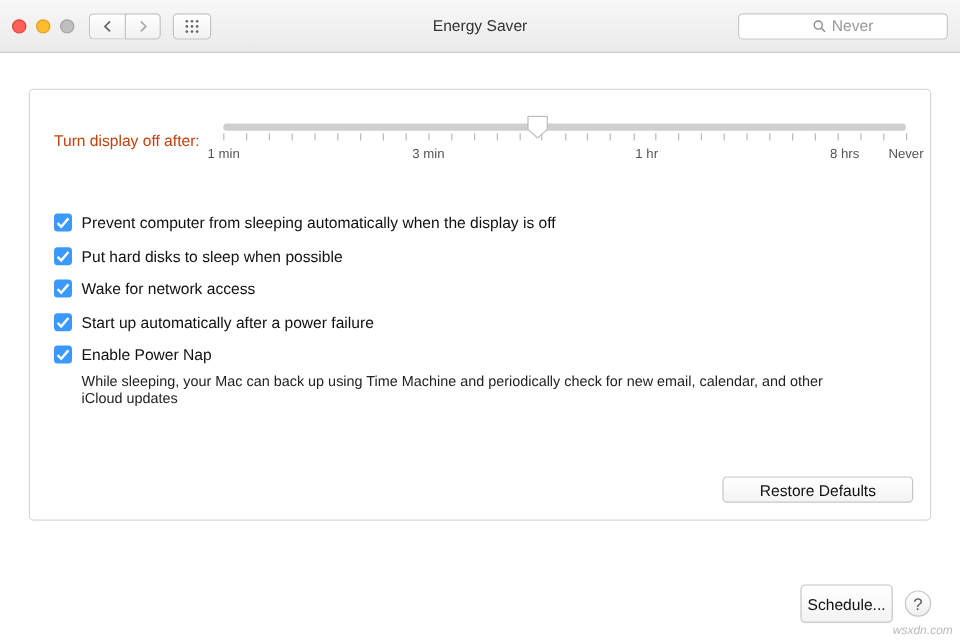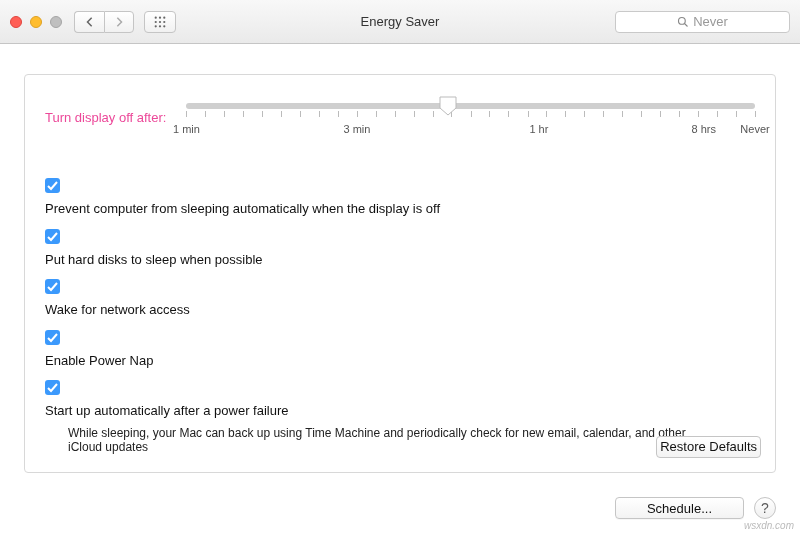--- a/index.html
+++ b/index.html
@@ -91,21 +91,21 @@
       padding: 22px 20px 18px 20px;
       min-height: 360px;
       position: relative;
     }
     .slider-row {
       display: flex;
       align-items: center;
       gap: 20px;
       margin-bottom: 40px;
     }
-    .slider-label { font-size: 13px; color: #ec4899; white-space: nowrap; }
+    .slider-label { font-size: 13px; color: #c2410c; white-space: nowrap; }
     .slider-area { flex: 1; position: relative; padding-top: 6px; }
     .track {
       position: relative;
       height: 6px;
       background: #cfcfcf;
       border-radius: 3px;
     }
     .ticks {
       position: relative;
       height: 8px;
@@ -129,21 +129,21 @@
     .thumb svg { width: 100%; height: 100%; }
     .tick-labels {
       position: relative;
       height: 14px;
       margin-top: 4px;
       font-size: 11px;
       color: #555;
     }
     .tick-labels span { position: absolute; transform: translateX(-50%); }
     .checks { margin-top: 0; }
-    .check-row { display: flex; align-items: flex-start; gap: 8px; margin-bottom: 10px; flex-direction: column; }
+    .check-row { display: flex; align-items: flex-start; gap: 8px; margin-bottom: 10px; }
     .checkbox {
       width: 15px;
       height: 15px;
       background: #3b99fc;
       border-radius: 3px;
       flex-shrink: 0;
       position: relative;
       top: 1px;
     }
     .checkbox svg { width: 15px; height: 15px; }
@@ -153,39 +153,39 @@
       color: #222;
       margin-left: 23px;
       margin-top: -4px;
       max-width: 640px;
     }
     .restore-btn {
       position: absolute;
       bottom: 14px;
       right: 14px;
       height: 22px;
-      padding: 0 3px;
+      padding: 0 30px;
       background: linear-gradient(#ffffff, #f3f3f3);
       border: 1px solid #c5c5c5;
       border-radius: 4px;
       font-size: 13px;
       color: #111;
       display: flex;
       align-items: center;
     }
     .bottom-bar {
       display: flex;
       align-items: center;
       justify-content: flex-end;
       gap: 10px;
       padding: 12px 24px 16px 24px;
     }
     .btn {
-      height: 22px;
-      padding: 0 31px;
+      height: 32px;
+      padding: 0 5px;
       background: linear-gradient(#ffffff, #f3f3f3);
       border: 1px solid #c5c5c5;
       border-radius: 4px;
       font-size: 13px;
       color: #111;
       display: flex;
       align-items: center;
       box-shadow: 0 1px 0 rgba(0,0,0,0.03);
     }
     .help {
@@ -327,27 +327,27 @@
         <div class="check-row">
           <div class="checkbox"><svg viewBox="0 0 15 15">
                 <path d="M3 8 L6 11 L12 4" fill="none" stroke="#fff" stroke-width="2"></path>
               </svg></div>
           <div class="check-text">Wake for network access</div>
         </div>
         <div class="check-row">
           <div class="checkbox"><svg viewBox="0 0 15 15">
                 <path d="M3 8 L6 11 L12 4" fill="none" stroke="#fff" stroke-width="2"></path>
               </svg></div>
+          <div class="check-text">Start up automatically after a power failure</div>
+        </div>
+        <div class="check-row">
+          <div class="checkbox"><svg viewBox="0 0 15 15">
+                <path d="M3 8 L6 11 L12 4" fill="none" stroke="#fff" stroke-width="2"></path>
+              </svg></div>
           <div class="check-text">Enable Power Nap</div>
-        </div>
-        <div class="check-row">
-          <div class="checkbox"><svg viewBox="0 0 15 15">
-                <path d="M3 8 L6 11 L12 4" fill="none" stroke="#fff" stroke-width="2"></path>
-              </svg></div>
-          <div class="check-text">Start up automatically after a power failure</div>
         </div>
         <div class="powernap-note">While sleeping, your Mac can back up using Time Machine and periodically check for new email, calendar, and other iCloud updates</div>
       </div>
 
       <div class="restore-btn">Restore Defaults</div>
     </div>
   </div>
 
   <div class="bottom-bar">
     <div class="btn">Schedule...</div>

